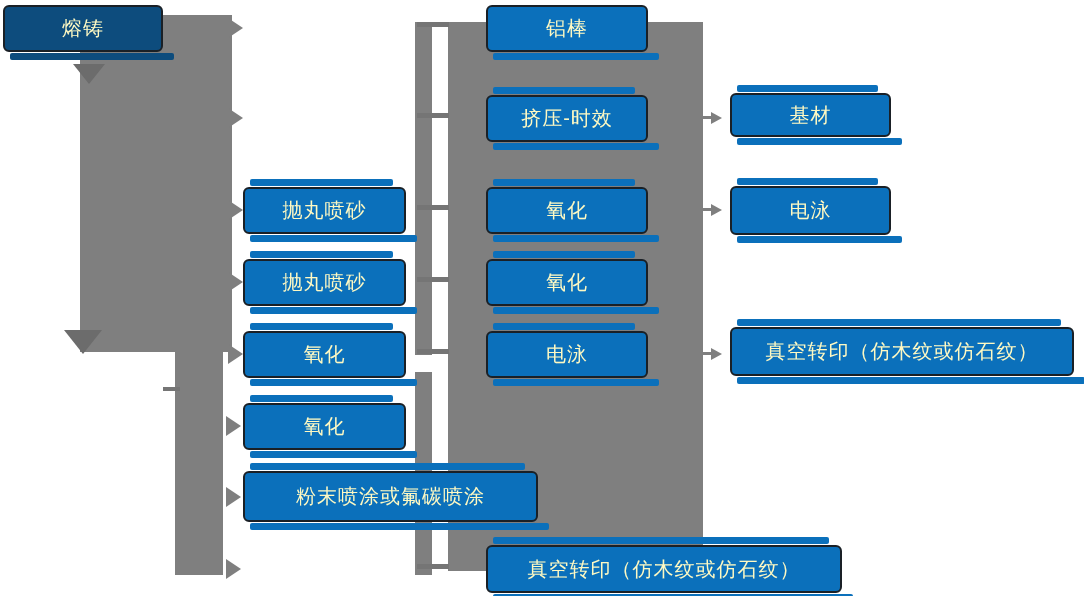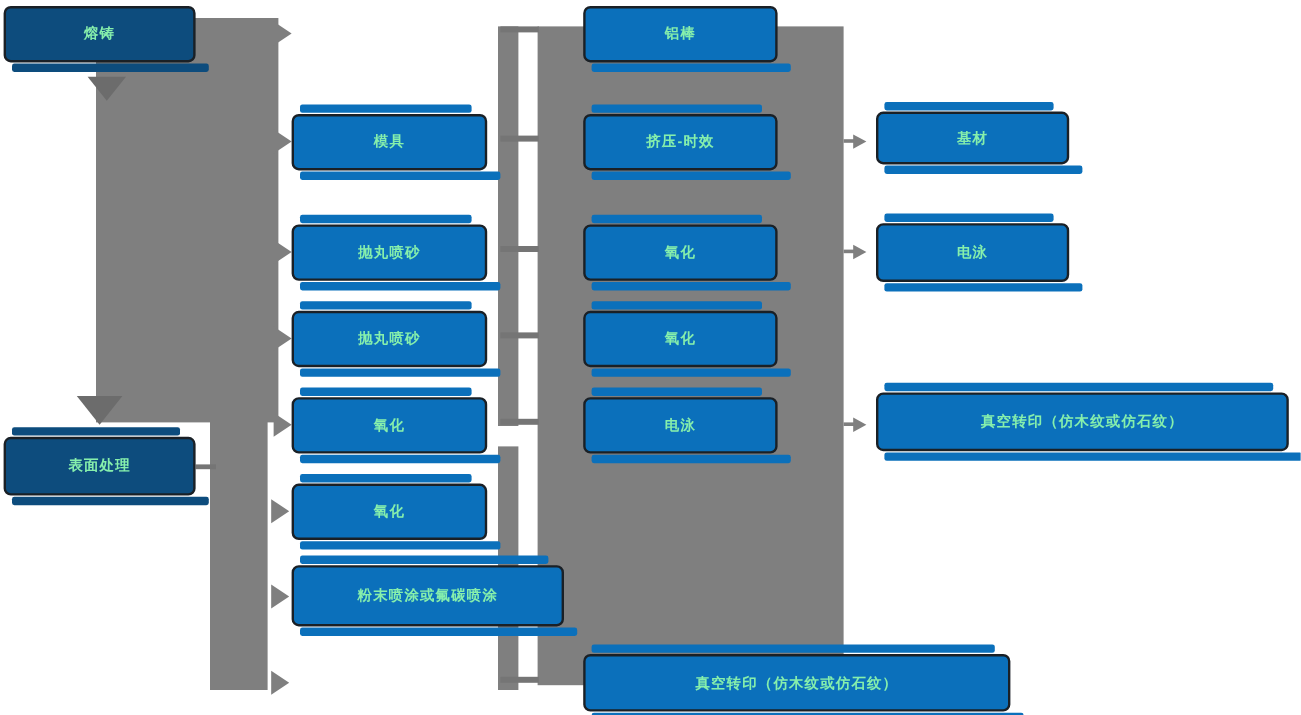--- a/index.html
+++ b/index.html
@@ -11,23 +11,23 @@
     font-family:"Liberation Sans","DejaVu Sans",sans-serif;
   }
   
   .node{
     position:absolute;
     box-sizing:border-box;
     display:flex;align-items:center;justify-content:center;
     background:#0b70bb;
     border:2px solid #1a2026;
     border-radius:6px;
-    color:#86efac;
-    font-weight:700;
-    font-size:12px;
+    color:#fef9c3;
+    font-weight:400;
+    font-size:20px;
     letter-spacing:1px;
     z-index:2;
     white-space:nowrap;
   }
   
   .node::before{
     content:"";position:absolute;
     left:5px;right:11px;top:-10px;height:7px;
     background:inherit;border-radius:2px;
   }
@@ -91,28 +91,26 @@
   <div class="ar" style="left:226px;top:559px"></div>
 
   <div class="stem" style="left:703px;top:116px;width:9px;height:3px"></div>
   <div class="ah" style="left:711px;top:112px"></div>
   <div class="stem" style="left:703px;top:208px;width:9px;height:3px"></div>
   <div class="ah" style="left:711px;top:204px"></div>
   <div class="stem" style="left:703px;top:352px;width:9px;height:3px"></div>
   <div class="ah" style="left:711px;top:348px"></div>
 
   <div class="node dark nt" style="left:3px;top:5px;width:160px;height:47px">熔铸</div>
-  <div class="node dark" style="left:3px;top:364px;width:160px;height:49px">表面处理</div>
 
-  <div class="node" style="left:243px;top:95px;width:163px;height:47px">模具</div>
   <div class="node" style="left:243px;top:187px;width:163px;height:47px">抛丸喷砂</div>
   <div class="node" style="left:243px;top:259px;width:163px;height:47px">抛丸喷砂</div>
   <div class="node" style="left:243px;top:331px;width:163px;height:47px">氧化</div>
   <div class="node" style="left:243px;top:403px;width:163px;height:47px">氧化</div>
-  <div class="node" style="left:243px;top:471px;width:227px;height:51px">粉末喷涂或氟碳喷涂</div>
+  <div class="node" style="left:243px;top:471px;width:295px;height:51px">粉末喷涂或氟碳喷涂</div>
 
   <div class="node nt" style="left:486px;top:5px;width:162px;height:47px">铝棒</div>
   <div class="node" style="left:486px;top:95px;width:162px;height:47px">挤压-时效</div>
   <div class="node" style="left:486px;top:187px;width:162px;height:47px">氧化</div>
   <div class="node" style="left:486px;top:259px;width:162px;height:47px">氧化</div>
   <div class="node" style="left:486px;top:331px;width:162px;height:47px">电泳</div>
   <div class="node" style="left:486px;top:545px;width:356px;height:48px">真空转印（仿木纹或仿石纹）</div>
 
   <div class="node" style="left:730px;top:93px;width:161px;height:44px">基材</div>
   <div class="node" style="left:730px;top:186px;width:161px;height:49px">电泳</div>

